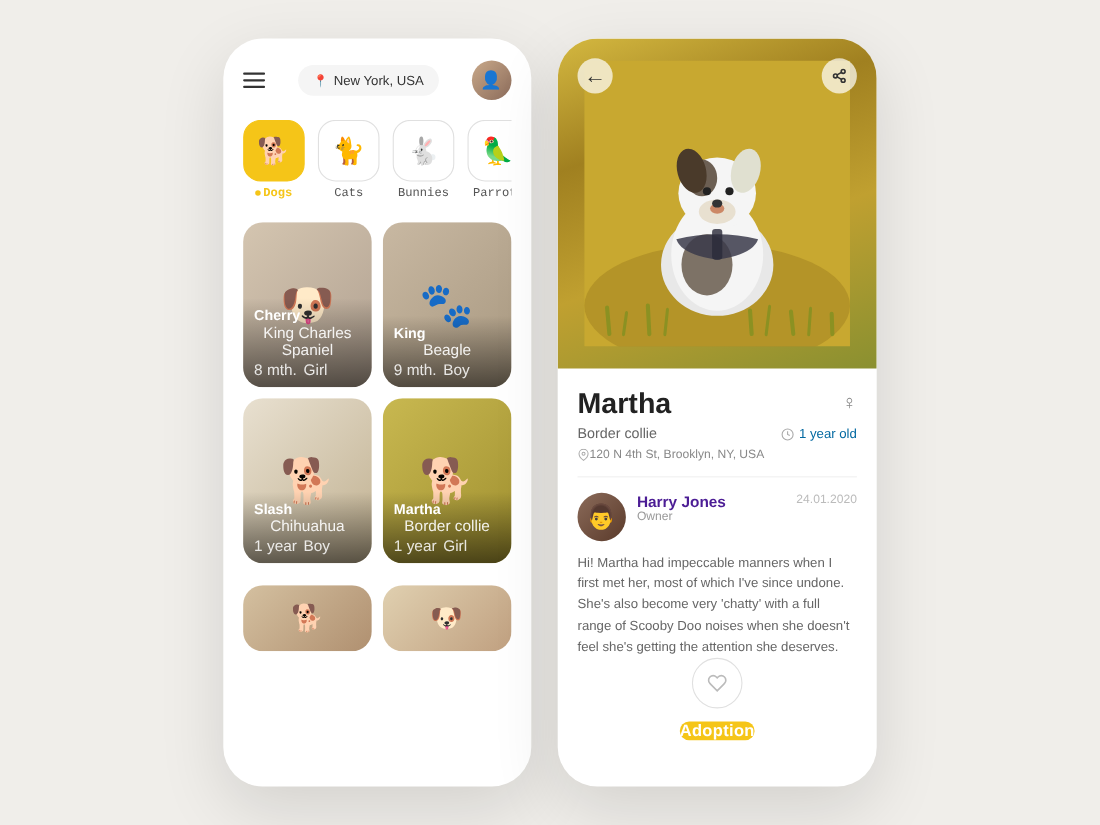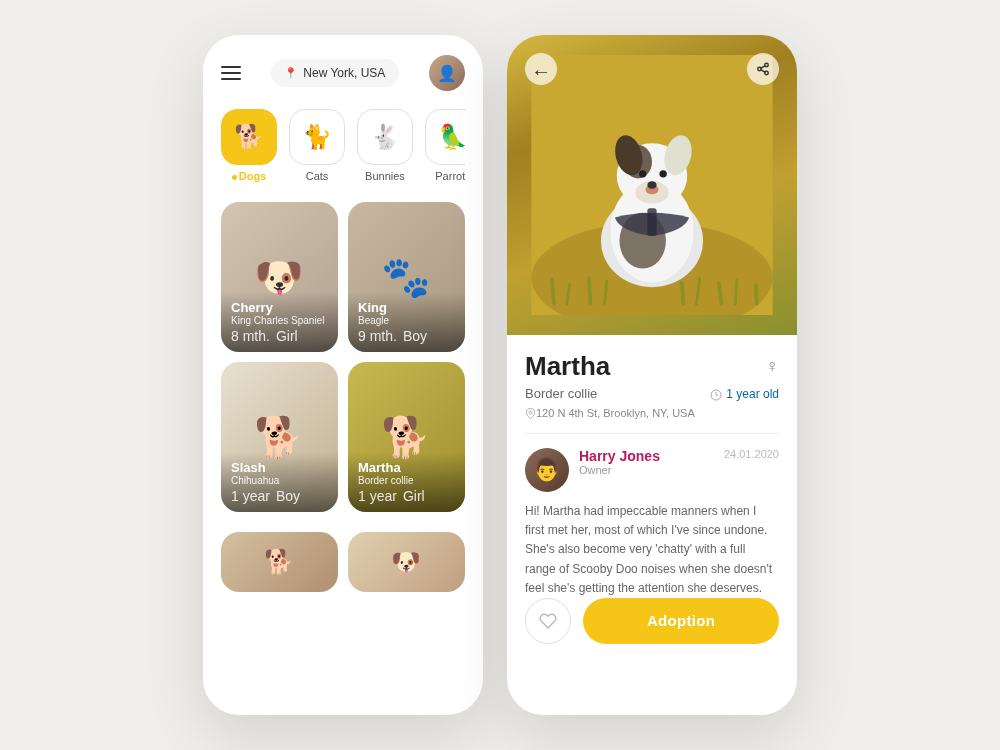--- a/index.html
+++ b/index.html
@@ -109,20 +109,21 @@
       background: #fff;
     }
     .category-icon-wrap.active {
       background: #f5c518;
       border-color: #f5c518;
     }
     .category-label {
       font-size: 11px;
       color: #555;
       text-align: center;
+      font-family: Liberation Mono, monospace;
     }
     .category-label.active {
       color: #f5c518;
       font-weight: 600;
     }
     .category-dot {
       width: 5px;
       height: 5px;
       background: #f5c518;
       border-radius: 50%;
@@ -158,22 +159,23 @@
       padding: 8px 10px;
       background: linear-gradient(to top, rgba(0,0,0,0.55) 0%, transparent 100%);
       color: #fff;
       margin-top: 28px;
     }
     .pet-card-name {
       font-size: 13px;
       font-weight: 700;
     }
     .pet-card-breed {
-      font-size: 10px;
+      font-size: 14px;
       opacity: 0.9;
+      text-align: center;
     }
     .pet-card-meta {
       font-size: 14px;
       opacity: 0.85;
       margin-top: 2px;
       display: flex;
       gap: 6px;
     }
 
     
@@ -301,21 +303,21 @@
       justify-content: center;
       font-size: 22px;
       overflow: hidden;
     }
     .owner-info {
       flex: 1;
     }
     .owner-name {
       font-size: 14px;
       font-weight: 700;
-      color: #be185d;
+      color: #4c1d95;
     }
     .owner-role {
       font-size: 11px;
       color: #999;
     }
     .owner-date {
       font-size: 11px;
       color: #bbb;
     }
 
@@ -323,20 +325,21 @@
       font-size: 12px;
       color: #666;
       line-height: 1.6;
     }
 
     .action-row {
       display: flex;
       align-items: center;
       gap: 12px;
       padding: 0 0 10px 0;
+      flex-direction: column;
     }
     .fav-btn {
       width: 46px;
       height: 46px;
       border-radius: 50%;
       border: 1.5px solid #e0e0e0;
       display: flex;
       align-items: center;
       justify-content: center;
       cursor: pointer;

